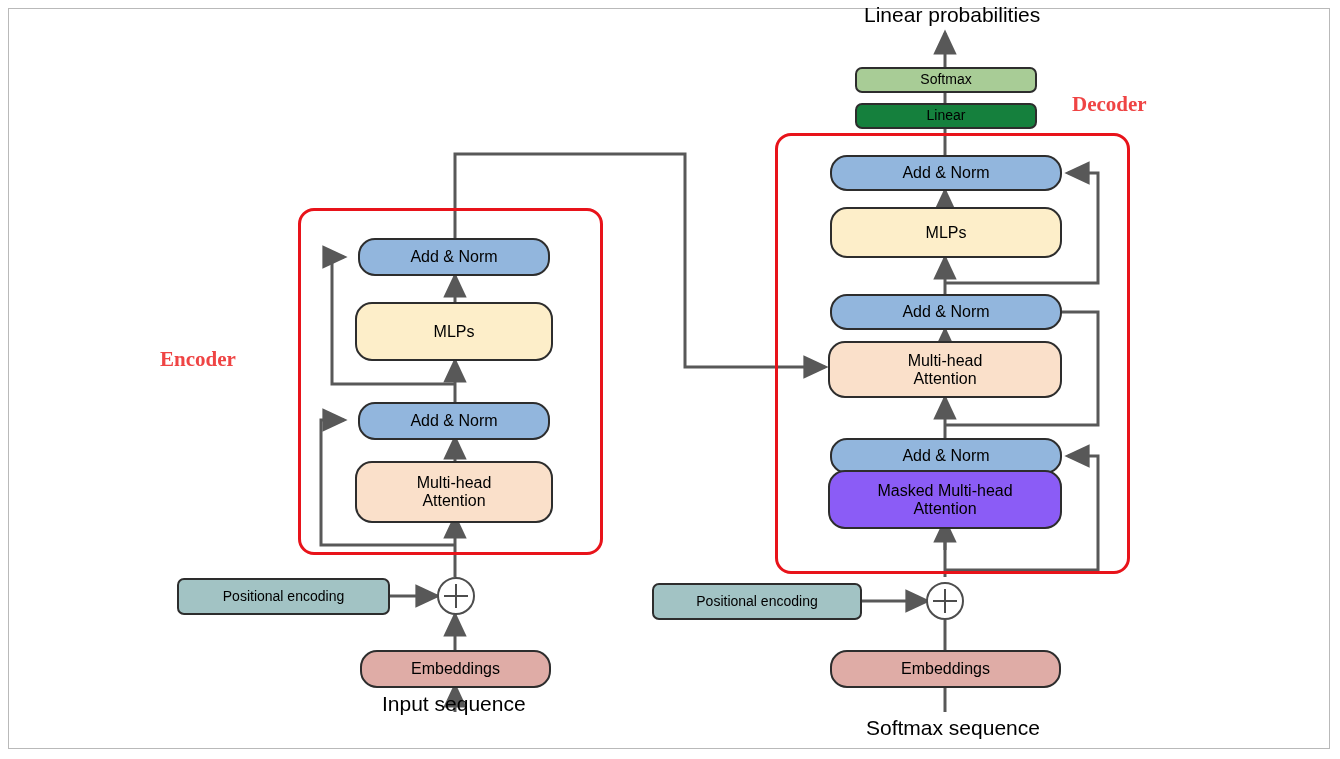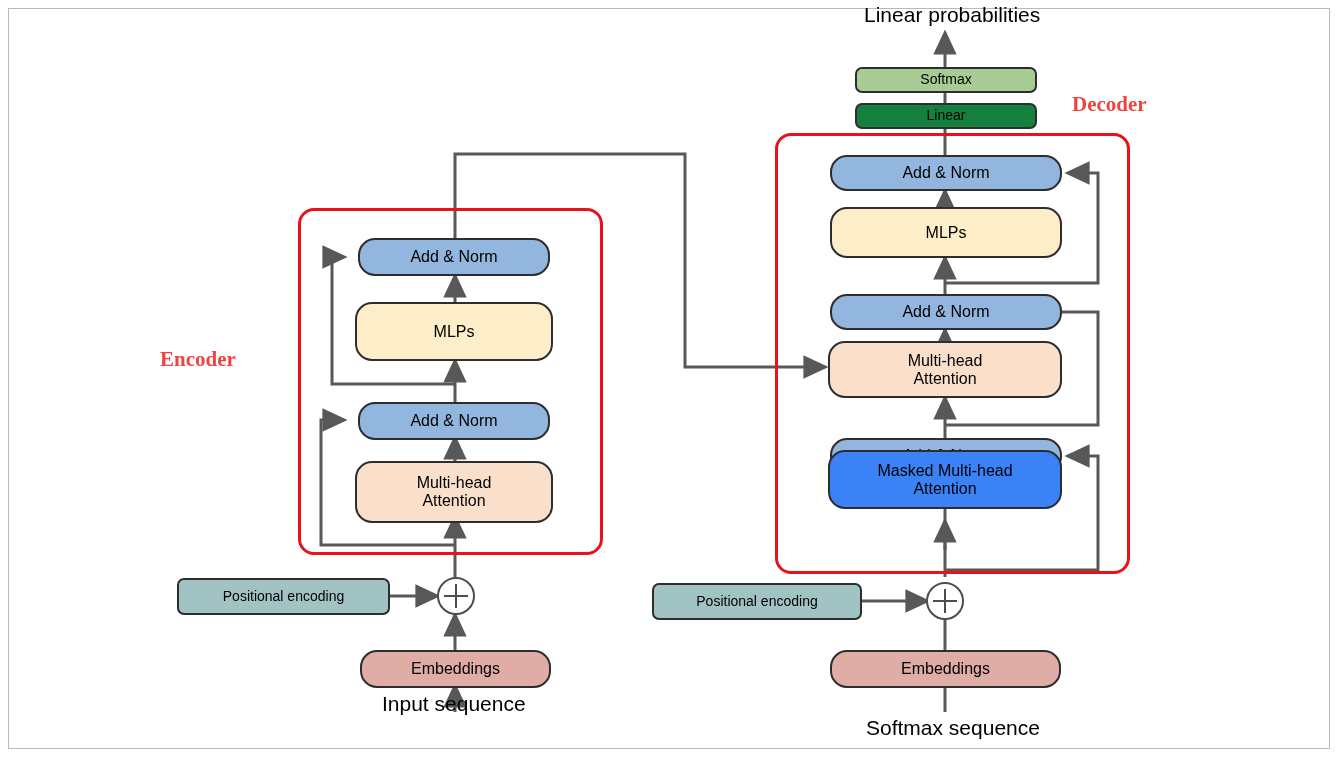--- a/index.html
+++ b/index.html
@@ -164,21 +164,21 @@
 
   <div class="node" style="left:830px;top:207px;width:232px;height:51px;background:#fdeec9;">MLPs</div>
 
   <div class="node" style="left:830px;top:294px;width:232px;height:36px;background:#92b6dd;">Add &amp; Norm</div>
 
   <div class="node" style="left:828px;top:341px;width:234px;height:57px;background:#fae0ca;">Multi-head
 Attention</div>
 
   <div class="node" style="left:830px;top:438px;width:232px;height:36px;background:#92b6dd;">Add &amp; Norm</div>
 
-  <div class="node" style="left:828px;top:450px;width:234px;height:59px;background:#3b82f6;">Masked Multi-head
+  <div class="node" style="left:828px;top:470px;width:234px;height:59px;background:#8b5cf6;">Masked Multi-head
 Attention</div>
 
   <div class="plus" style="left:926px;top:582px;width:38px;height:38px;"></div>
 
   <div class="node flat" style="left:652px;top:583px;width:210px;height:37px;background:#a2c3c4;">Positional encoding</div>
 
   <div class="node" style="left:830px;top:650px;width:231px;height:38px;background:#dfaca6;">Embeddings</div>
 
   <div class="plainlabel" style="left:866px;top:716px;">Softmax sequence</div>
 

